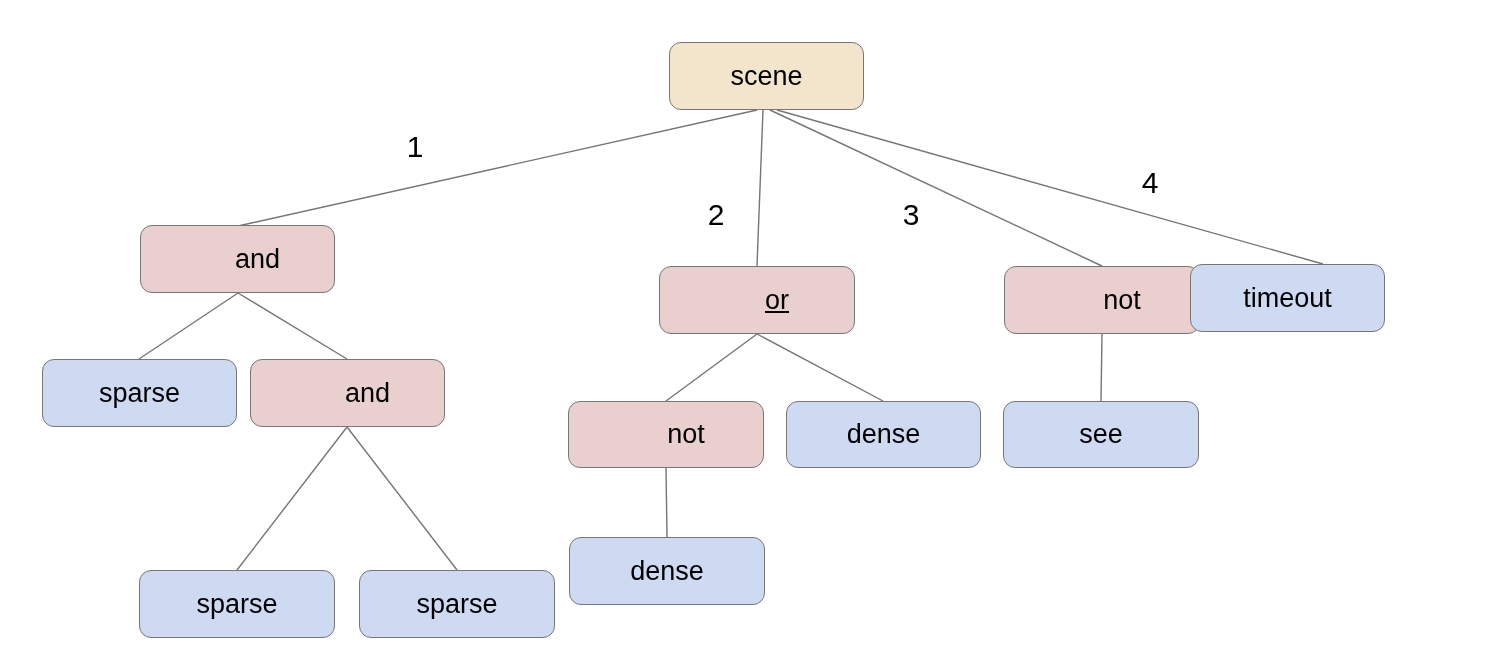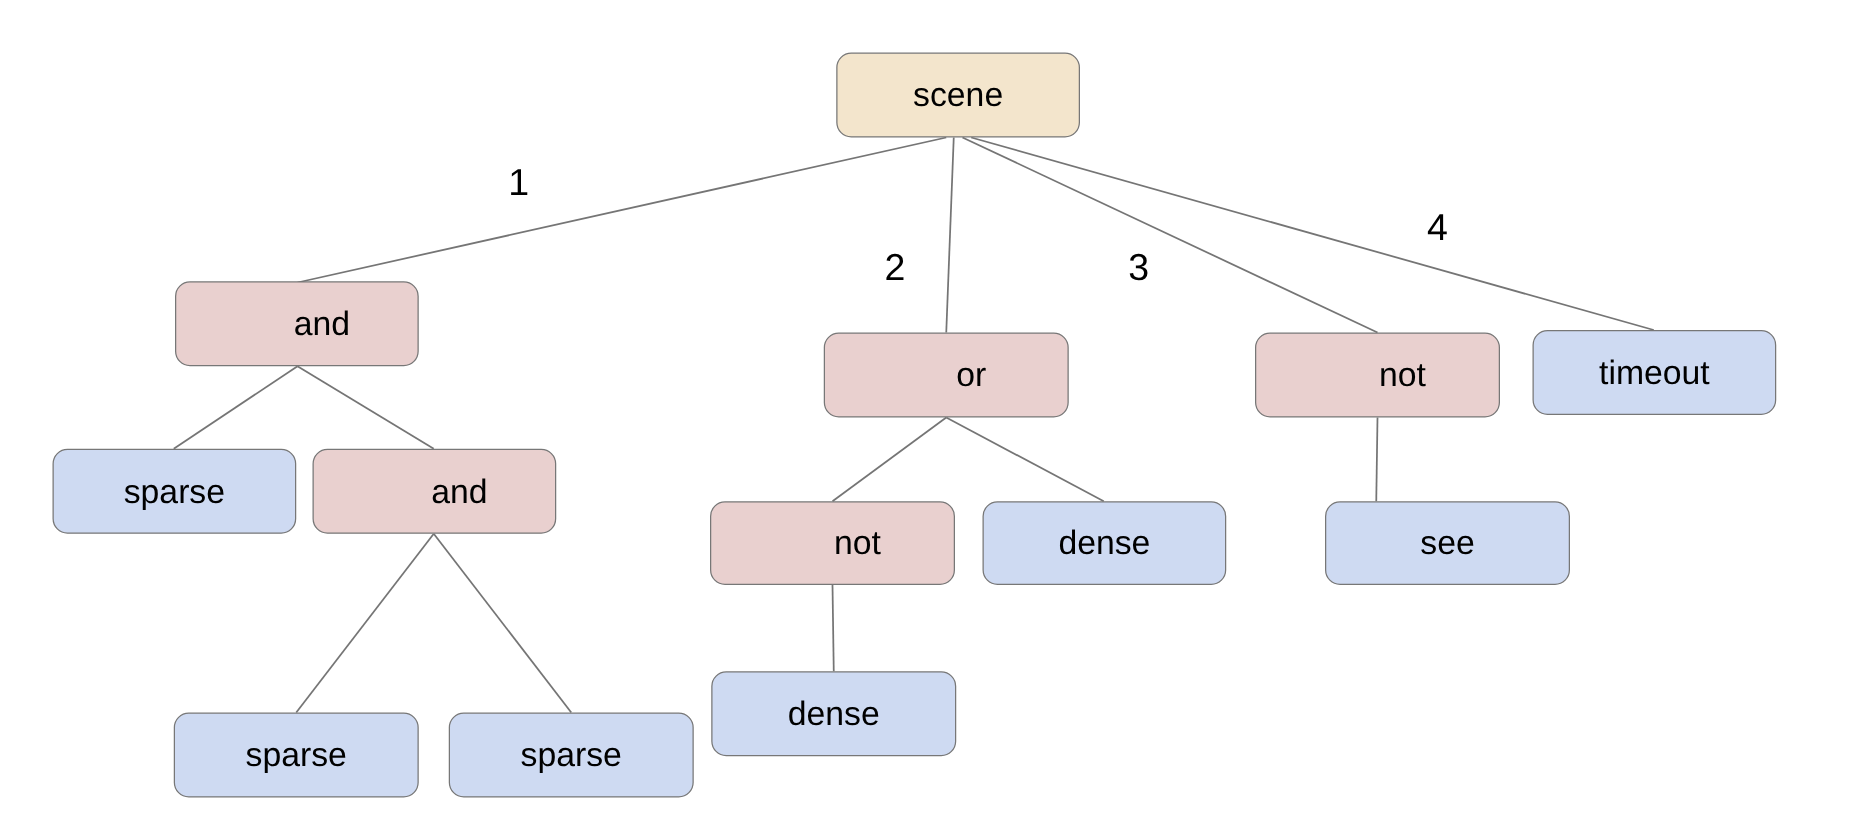--- a/index.html
+++ b/index.html
@@ -66,28 +66,28 @@
       <line x1="347" y1="427" x2="237" y2="570"></line>
       <line x1="347" y1="427" x2="457" y2="570"></line>
       <line x1="757" y1="334" x2="666" y2="401"></line>
       <line x1="757" y1="334" x2="883" y2="401"></line>
       <line x1="666" y1="468" x2="667" y2="537"></line>
       <line x1="1102" y1="334" x2="1101" y2="401"></line>
     </svg>
   <div>
       <div class="node root" style="left: 669px; top: 42px; width: 195px; height: 68px;">scene</div>
       <div class="node operator" style="left: 140px; top: 225px; width: 195px; height: 68px;">and</div>
-      <div class="node operator" style="left: 659px; top: 266px; width: 196px; height: 68px;">or</div>
+      <div class="node operator" style="left: 659px; top: 266px; width: 196px; height: 68px; text-decoration: underline;">or</div>
       <div class="node operator" style="left: 1004px; top: 266px; width: 196px; height: 68px;">not</div>
-      <div class="node leaf" style="left: 1226px; top: 264px; width: 195px; height: 68px;">timeout</div>
+      <div class="node leaf" style="left: 1190px; top: 264px; width: 195px; height: 68px;">timeout</div>
       <div class="node leaf" style="left: 42px; top: 359px; width: 195px; height: 68px;">sparse</div>
       <div class="node operator" style="left: 250px; top: 359px; width: 195px; height: 68px;">and</div>
       <div class="node operator" style="left: 568px; top: 401px; width: 196px; height: 67px;">not</div>
       <div class="node leaf" style="left: 786px; top: 401px; width: 195px; height: 67px;">dense</div>
-      <div class="node leaf" style="left: 1060px; top: 401px; width: 196px; height: 67px;">see</div>
+      <div class="node leaf" style="left: 1003px; top: 401px; width: 196px; height: 67px;">see</div>
       <div class="node leaf" style="left: 139px; top: 570px; width: 196px; height: 68px;">sparse</div>
       <div class="node leaf" style="left: 359px; top: 570px; width: 196px; height: 68px;">sparse</div>
       <div class="node leaf" style="left: 569px; top: 537px; width: 196px; height: 68px;">dense</div>
     </div>
   <div>
       <div class="edge-label" style="left: 415px; top: 147px;">1</div>
       <div class="edge-label" style="left: 716px; top: 215px;">2</div>
       <div class="edge-label" style="left: 911px; top: 215px;">3</div>
       <div class="edge-label" style="left: 1150px; top: 183px;">4</div>
     </div>

